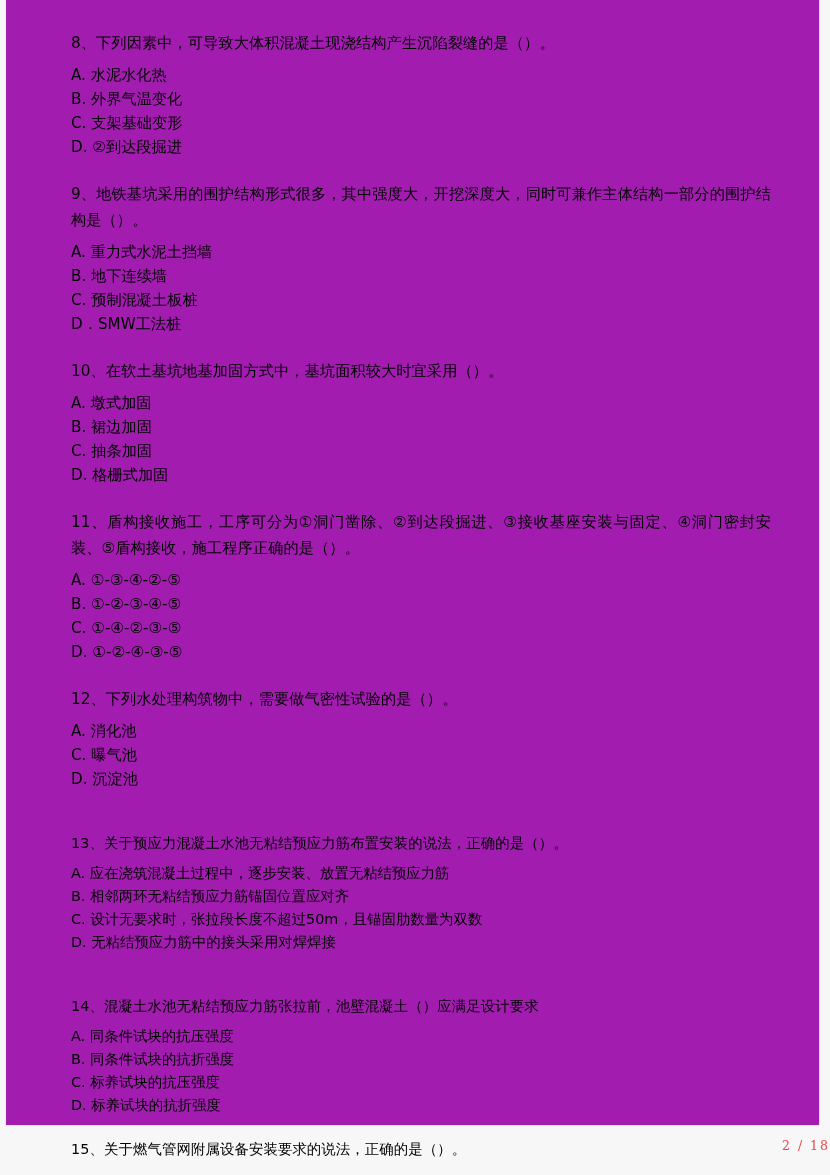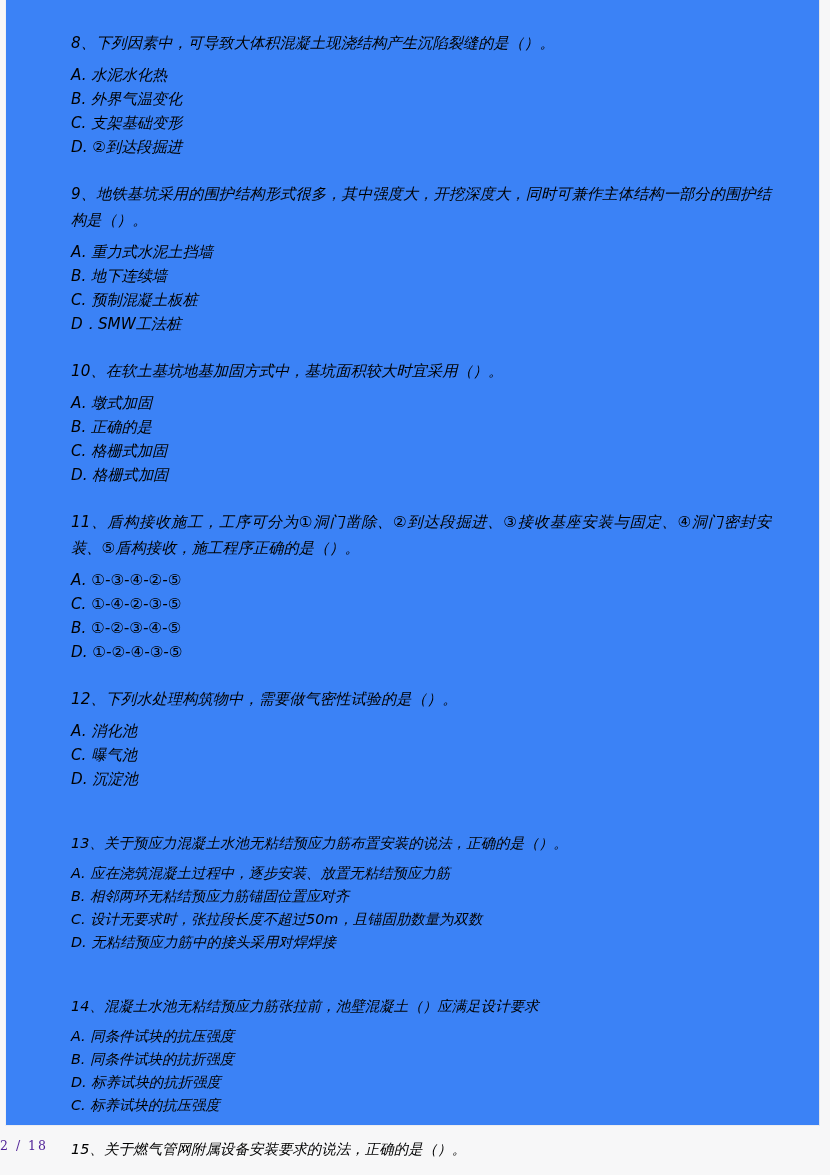--- a/index.html
+++ b/index.html
@@ -19,26 +19,25 @@
     width: 830px;
     height: 1175px;
     background: #f7f7f8;
   }
   #page-sheet {
     position: absolute;
     left: 5px;
     top: 0px;
     width: 815px;
     height: 1126px;
-    background: #3b82f6;
+    background: #a21caf;
     border-right: 1px solid #e6e6e8;
     border-left: 1px solid #f0f0f2;
     border-bottom: 1px solid #ededef;
     box-sizing: border-box;
-    font-style: italic;
   }
   #content {
     position: absolute;
     left: 65px;
     top: 30px;
     width: 700px;
   }
   .qblock {
     margin: 0 0 22px 0;
   }
@@ -72,24 +71,24 @@
     margin-top: 40px;
   }
   .circled {
     font-family: "DejaVu Sans", sans-serif;
   }
   #footer {
     position: absolute;
     left: 0;
     top: 1138px;
     width: 830px;
-    text-align: left;
+    text-align: right;
     font-family: "DejaVu Serif", "Liberation Serif", serif;
     font-size: 12.5px;
-    color: #4c1d95;
+    color: #ef4444;
     letter-spacing: 2px;
   }
 </style>
 </head>
 <body>
 
 <div id="viewport">
 
   <div id="page-sheet">
     <div id="content">
@@ -106,30 +105,30 @@
         <p class="qstem">9、地铁基坑采用的围护结构形式很多，其中强度大，开挖深度大，同时可兼作主体结构一部分的围护结构是（）。</p>
         <p class="opt">A. 重力式水泥土挡墙</p>
         <p class="opt">B. 地下连续墙</p>
         <p class="opt">C. 预制混凝土板桩</p>
         <p class="opt">D．SMW工法桩</p>
       </div>
 
       <div class="qblock">
         <p class="qstem">10、在软土基坑地基加固方式中，基坑面积较大时宜采用（）。</p>
         <p class="opt">A. 墩式加固</p>
-        <p class="opt">B. 正确的是</p>
-        <p class="opt">C. 格栅式加固</p>
+        <p class="opt">B. 裙边加固</p>
+        <p class="opt">C. 抽条加固</p>
         <p class="opt">D. 格栅式加固</p>
       </div>
 
       <div class="qblock">
         <p class="qstem">11、盾构接收施工，工序可分为①洞门凿除、②到达段掘进、③接收基座安装与固定、④洞门密封安装、⑤盾构接收，施工程序正确的是（）。</p>
         <p class="opt circled">A. ①-③-④-②-⑤</p>
+        <p class="opt circled">B. ①-②-③-④-⑤</p>
         <p class="opt circled">C. ①-④-②-③-⑤</p>
-        <p class="opt circled">B. ①-②-③-④-⑤</p>
         <p class="opt circled">D. ①-②-④-③-⑤</p>
       </div>
 
       <div class="qblock">
         <p class="qstem">12、下列水处理构筑物中，需要做气密性试验的是（）。</p>
         <p class="opt">A. 消化池</p>
         <p class="opt">C. 曝气池</p>
         <p class="opt">D. 沉淀池</p>
       </div>
 
@@ -138,22 +137,22 @@
         <p class="opt">A. 应在浇筑混凝土过程中，逐步安装、放置无粘结预应力筋</p>
         <p class="opt">B. 相邻两环无粘结预应力筋锚固位置应对齐</p>
         <p class="opt">C. 设计无要求时，张拉段长度不超过50m，且锚固肋数量为双数</p>
         <p class="opt">D. 无粘结预应力筋中的接头采用对焊焊接</p>
       </div>
 
       <div class="qblock small tight">
         <p class="qstem">14、混凝土水池无粘结预应力筋张拉前，池壁混凝土（）应满足设计要求</p>
         <p class="opt">A. 同条件试块的抗压强度</p>
         <p class="opt">B. 同条件试块的抗折强度</p>
+        <p class="opt">C. 标养试块的抗压强度</p>
         <p class="opt">D. 标养试块的抗折强度</p>
-        <p class="opt">C. 标养试块的抗压强度</p>
       </div>
 
       <div class="qblock small">
         <p class="qstem">15、关于燃气管网附属设备安装要求的说法，正确的是（）。</p>
       </div>
 
     </div>
   </div>
 
   <div id="footer">

